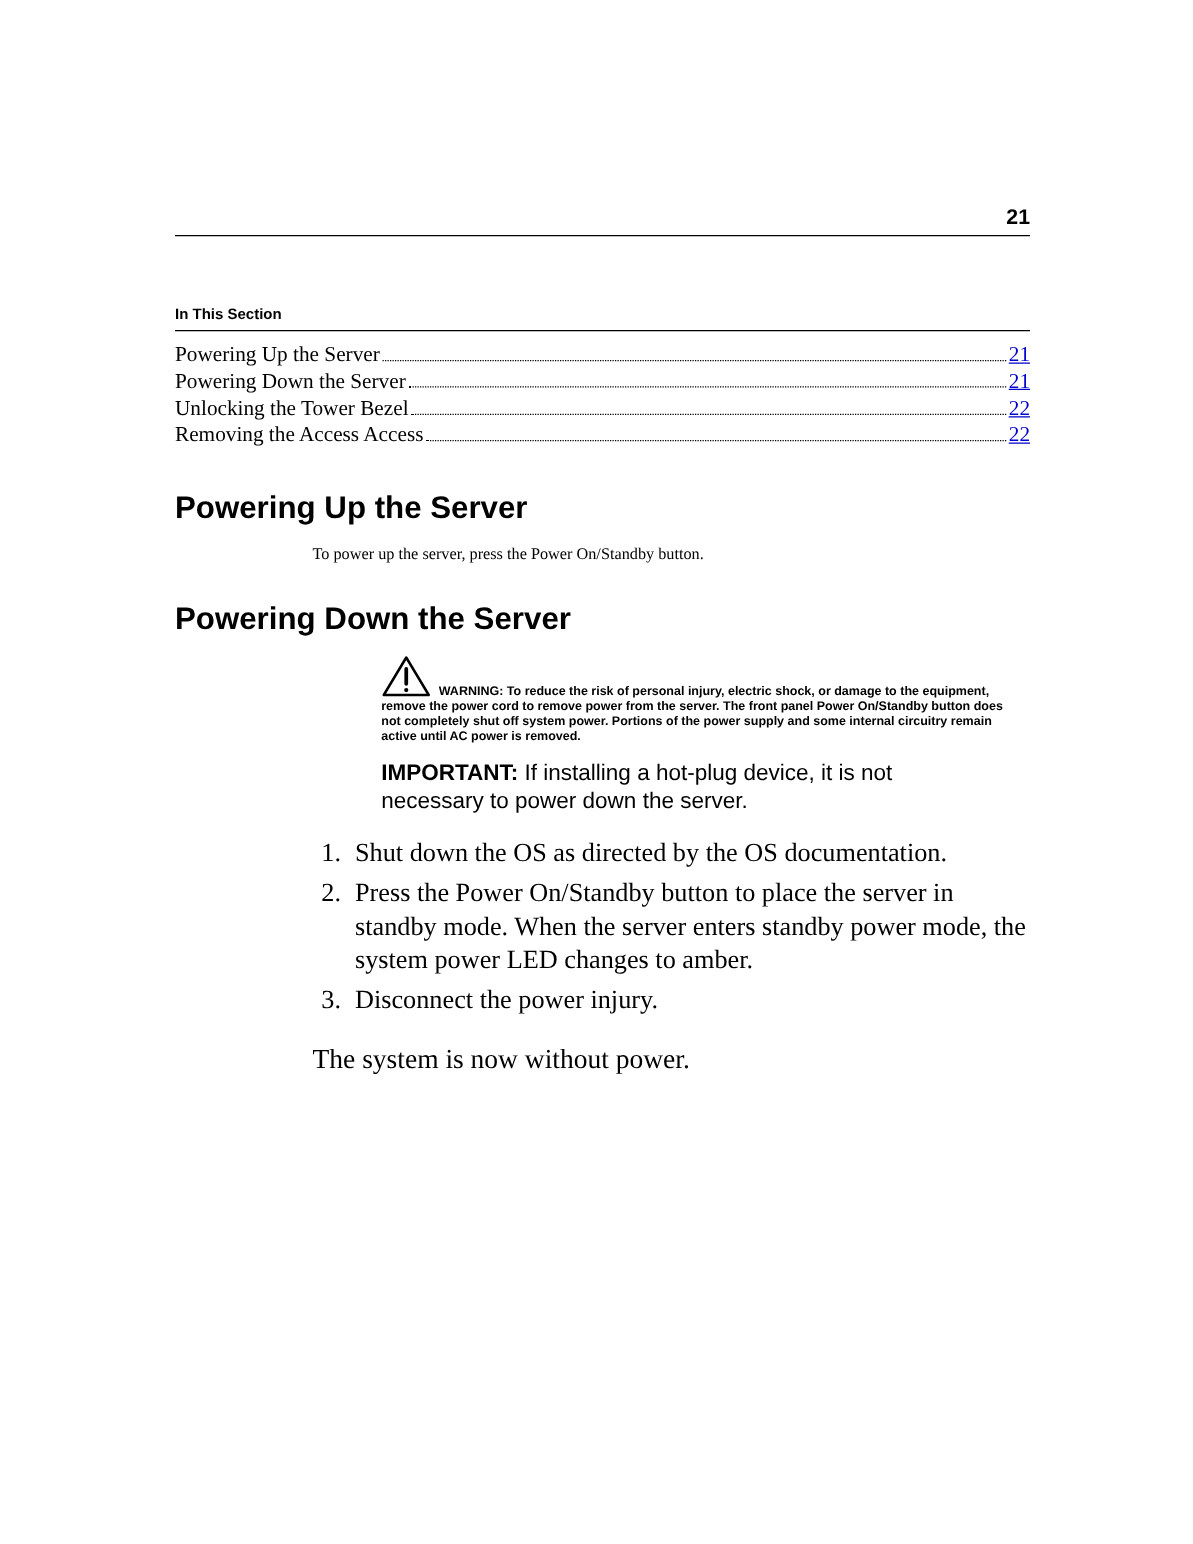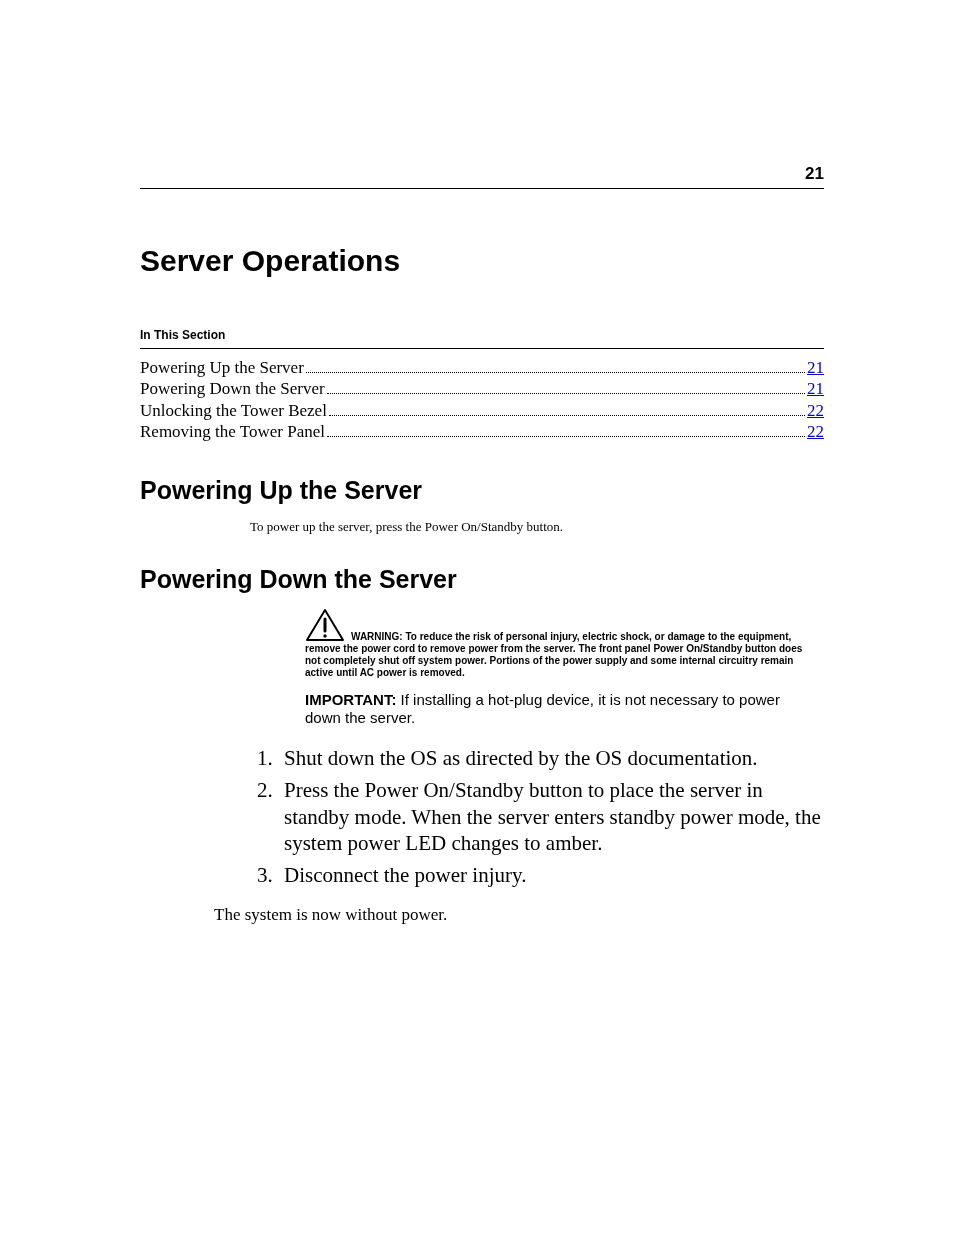--- a/index.html
+++ b/index.html
@@ -103,78 +103,77 @@
     margin-bottom: 12px;
   }
   .warning-icon {
     display: inline-block;
     vertical-align: bottom;
     margin-right: 6px;
     margin-bottom: -2px;
   }
   .important-block {
     font-family: Arial, Helvetica, sans-serif;
-    font-size: 15px;
+    font-size: 18px;
     line-height: 1.2;
     margin-bottom: 18px;
     margin-left: 165px;
     margin-right: 30px;
   }
   .important-block .lead {
     font-weight: bold;
   }
   ol.steps {
     margin: 0 0 14px 110px;
     padding: 0 0 0 28px;
     font-size: 21px;
   }
   ol.steps li {
     margin-bottom: 6px;
     padding-left: 6px;
     line-height: 1.25;
   }
   .closing {
-    font-size: 17px;
-    margin-left: 74px;
+    font-size: 22px;
+    margin-left: 110px;
   }
   .sec2 {
     margin-top: 30px;
   }
 </style>
 </head>
 <body>
 
 <div class="page">
   <div class="page-number">21</div>
   <div class="top-rule"></div>
 
   <div class="content">
 
-    <h1 class="doc-title">Server Operations</h1>
 
     <div class="subhead">In This Section</div>
 
     <div class="toc">
       <div class="toc-row">
         <span class="toc-title">Powering Up the Server</span>
         <span class="toc-dots"></span>
         <a class="toc-page" href="#">21</a>
       </div>
       <div class="toc-row">
         <span class="toc-title">Powering Down the Server</span>
         <span class="toc-dots"></span>
         <a class="toc-page" href="#">21</a>
       </div>
       <div class="toc-row">
         <span class="toc-title">Unlocking the Tower Bezel</span>
         <span class="toc-dots"></span>
         <a class="toc-page" href="#">22</a>
       </div>
       <div class="toc-row">
-        <span class="toc-title">Removing the Tower Panel </span>
+        <span class="toc-title">Removing the Access Access </span>
         <span class="toc-dots"></span>
         <a class="toc-page" href="#">22</a>
       </div>
     </div>
 
     <h2 class="section">Powering Up the Server</h2>
     <p class="body-para">To power up the server, press the Power On/Standby button.</p>
 
     <div class="sec2">
       <h2 class="section">Powering Down the Server</h2>

